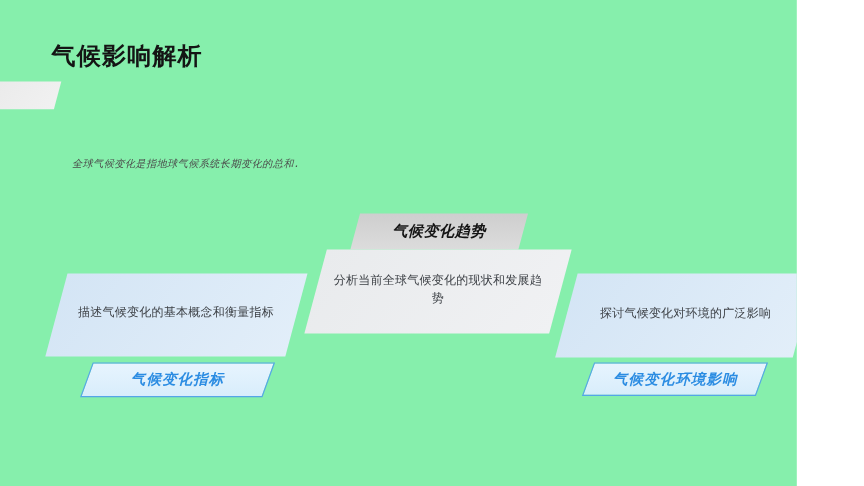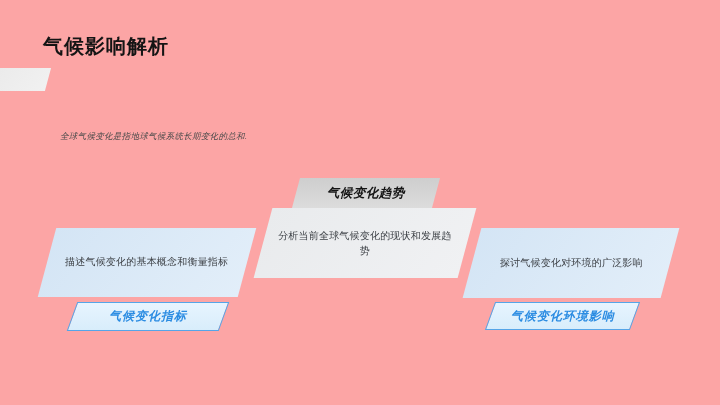--- a/index.html
+++ b/index.html
@@ -1,21 +1,21 @@
 <!DOCTYPE html>
 <html><head>
 <meta charset="utf-8">
 <style>
   html,body{margin:0;padding:0;background:#ffffff;}
   .slide{
     position:relative;
-    width:720px;height:405px;
-    background:#fca5a5;
+    width:664px;height:405px;
+    background:#86efac;
     overflow:hidden;
-    font-family:Liberation Serif, serif;
+    font-family:Liberation Mono, monospace;
   }
   .title{
     position:absolute;left:43px;top:33px;
     font-size:20px;font-weight:bold;color:#141414;
     letter-spacing:1px;
   }
   .accent-bar{
     position:absolute;left:-12px;top:68px;width:60px;height:23px;
     background:linear-gradient(120deg,#eaeaea,#f1f1f1);
     transform:skewX(-15deg);

